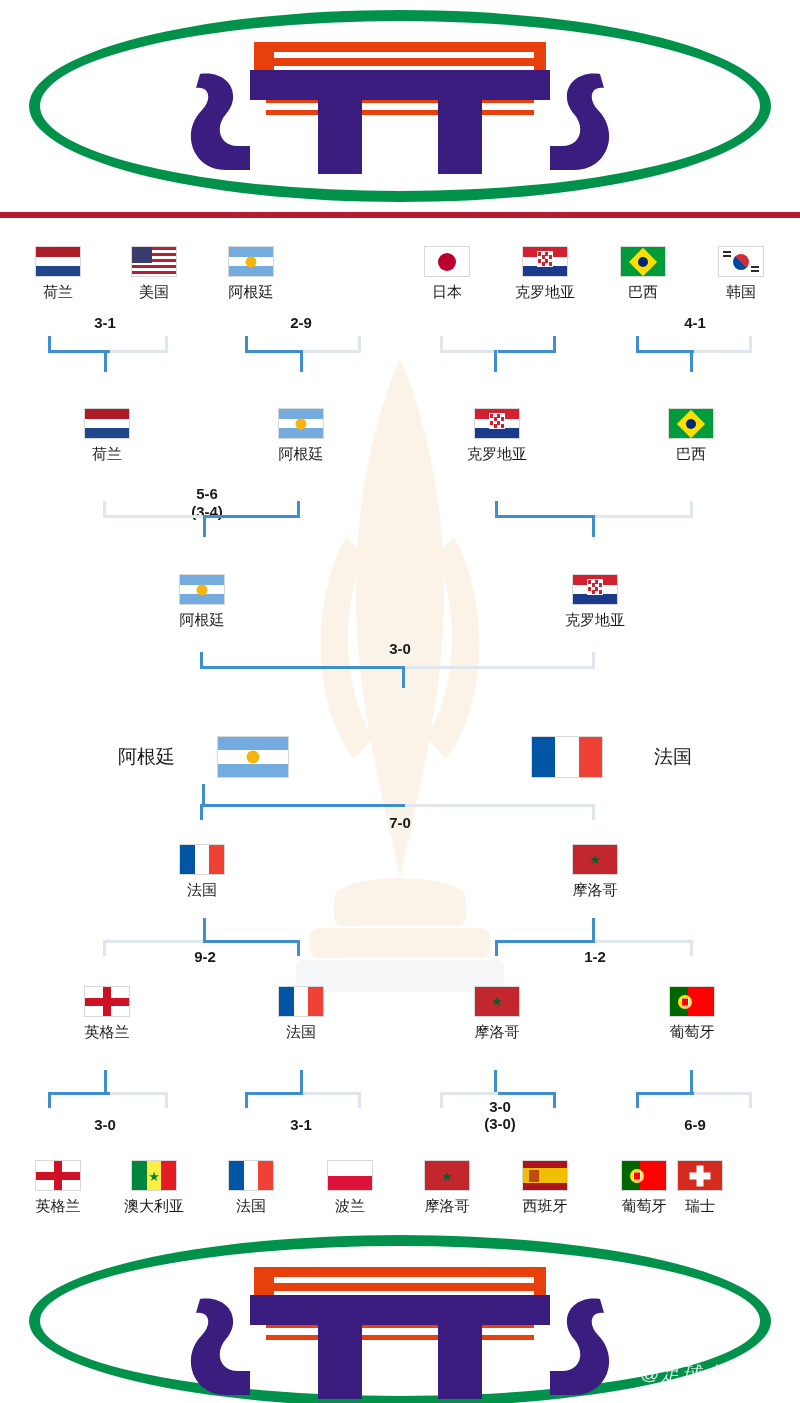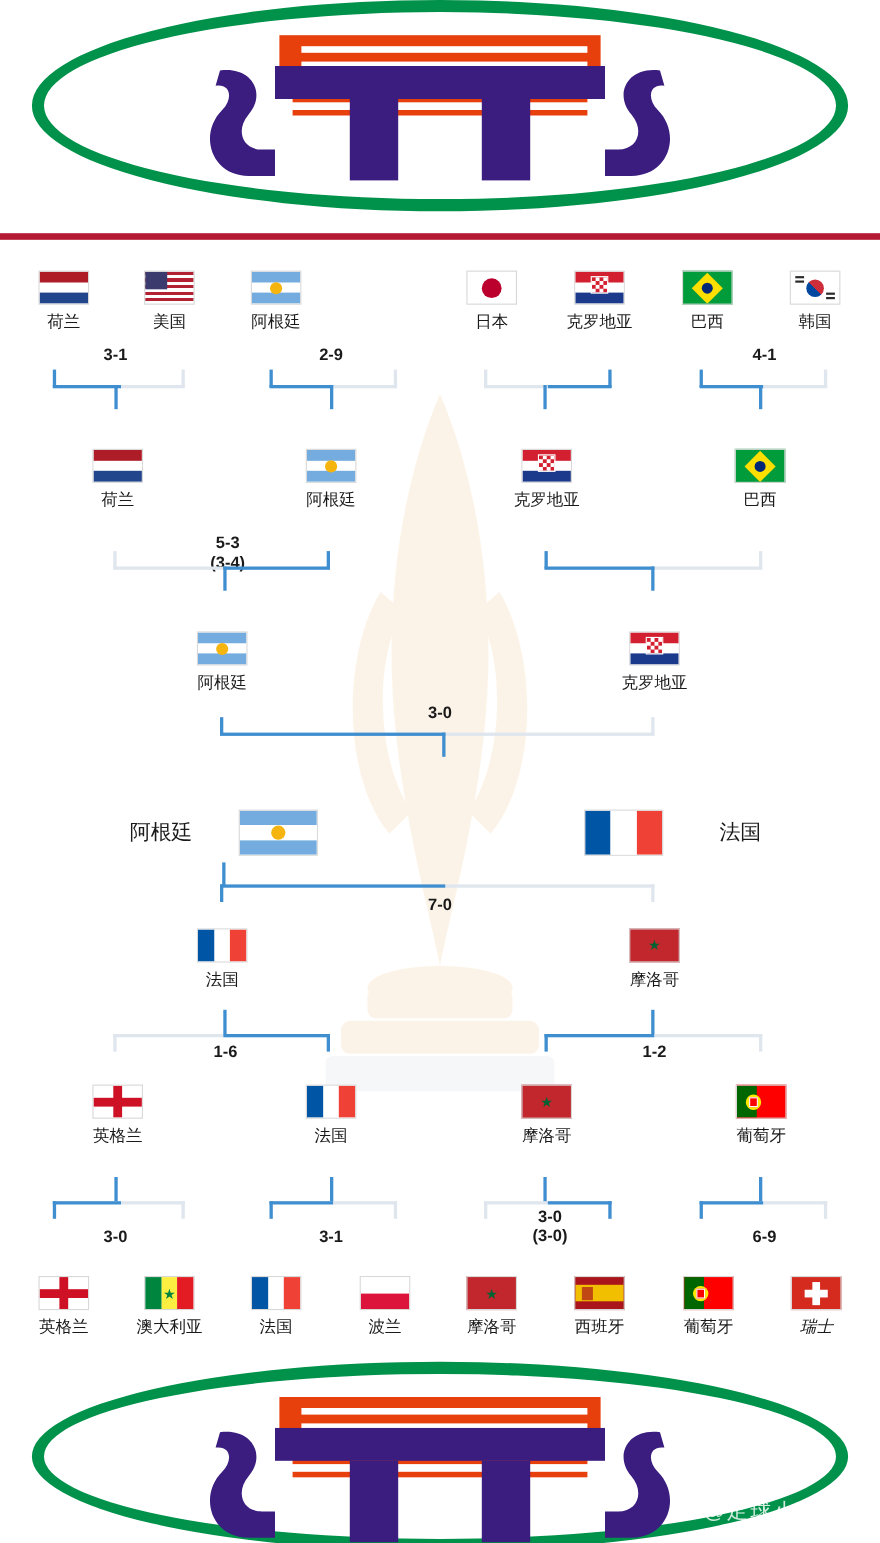--- a/index.html
+++ b/index.html
@@ -7,21 +7,21 @@
     width:800px;height:1403px;
     background:#ffffff;
     font-family:"Liberation Sans","DejaVu Sans",sans-serif;
     color:#1a1a1a;
     position:relative;
     overflow:hidden;
   }
   .logo-band{
     position:relative;
     width:800px;height:212px;
-    display:flex;align-items:flex-start;justify-content:center;
+    display:flex;align-items:center;justify-content:center;font-style:italic;
   }
   .logo-band.bottom{height:165px;}
   .logo-oval{
     width:720px;height:170px;
     border:11px solid #00924a;
     border-radius:50%;
     position:relative;
     display:flex;align-items:center;justify-content:center;
   }
   .logo-band.bottom .logo-oval{height:150px;}
@@ -279,21 +279,21 @@
   </div>
   <div class="node" style="left:656px;top:190px;width:70px;">
     <div class="flag" style="background:#009b3a;position:relative;">
       <span style="position:absolute;left:50%;top:50%;transform:translate(-50%,-50%) rotate(45deg);width:20px;height:20px;background:#fedf00;"></span>
       <span class="dot" style="width:10px;height:10px;background:#002776;"></span>
     </div>
     <div class="name">巴西</div>
   </div>
 
   <div class="score" style="left:162px;top:250px;width:90px;white-space:pre-line;">
-    <span style="white-space:pre-line;">5-3
+    <span style="white-space:pre-line;">5-6
 (3-4)</span>
   </div>
 
   <div class="conn">
     <div class="hline pale" style="left:103px;top:297px;width:100px;"></div>
     <div class="hline" style="left:203px;top:297px;width:97px;"></div>
     <div class="vline pale" style="left:103px;top:283px;height:16px;"></div>
     <div class="vline" style="left:297px;top:283px;height:16px;"></div>
     <div class="vline" style="left:203px;top:297px;height:22px;"></div>
   </div>
@@ -377,21 +377,21 @@
     <div class="name">法国</div>
   </div>
   <div class="node" style="left:556px;top:626px;width:78px;">
     <div class="flag" style="background:#c1272d;position:relative;">
       <span style="position:absolute;left:50%;top:50%;transform:translate(-50%,-50%);width:14px;height:14px;color:#006233;font-size:13px;line-height:14px;">★</span>
     </div>
     <div class="name">摩洛哥</div>
   </div>
 
   <div class="score" style="left:160px;top:730px;width:90px;">
-    <span>1-6</span>
+    <span>9-2</span>
   </div>
   <div class="score" style="left:550px;top:730px;width:90px;">
     <span>1-2</span>
   </div>
 
   <div class="conn">
     <div class="hline pale" style="left:103px;top:722px;width:100px;"></div>
     <div class="hline" style="left:203px;top:722px;width:97px;"></div>
     <div class="vline pale" style="left:103px;top:722px;height:16px;"></div>
     <div class="vline" style="left:297px;top:722px;height:16px;"></div>
@@ -523,21 +523,21 @@
     <div class="name">西班牙</div>
   </div>
   <div class="node" style="left:608px;top:942px;width:72px;">
     <div class="flag" style="position:relative;background:#ff0000;">
       <div style="position:absolute;left:0;top:0;width:40%;height:100%;background:#006600;"></div>
       <span style="position:absolute;left:34%;top:50%;transform:translate(-50%,-50%);width:14px;height:14px;border-radius:50%;background:#ffe900;"></span>
       <span style="position:absolute;left:34%;top:50%;transform:translate(-50%,-50%);width:8px;height:9px;background:#ff0000;border:1px solid #fff;box-sizing:border-box;"></span>
     </div>
     <div class="name">葡萄牙</div>
   </div>
-  <div class="node" style="left:706px;top:942px;width:72px;font-style:italic;">
+  <div class="node" style="left:664px;top:942px;width:72px;">
     <div class="flag" style="background:#d52b1e;position:relative;">
       <span style="position:absolute;left:50%;top:50%;transform:translate(-50%,-50%);width:7px;height:21px;background:#fff;"></span>
       <span style="position:absolute;left:50%;top:50%;transform:translate(-50%,-50%);width:21px;height:7px;background:#fff;"></span>
     </div>
     <div class="name">瑞士</div>
   </div>
 
 </div>
 
 <div class="logo-band bottom">

